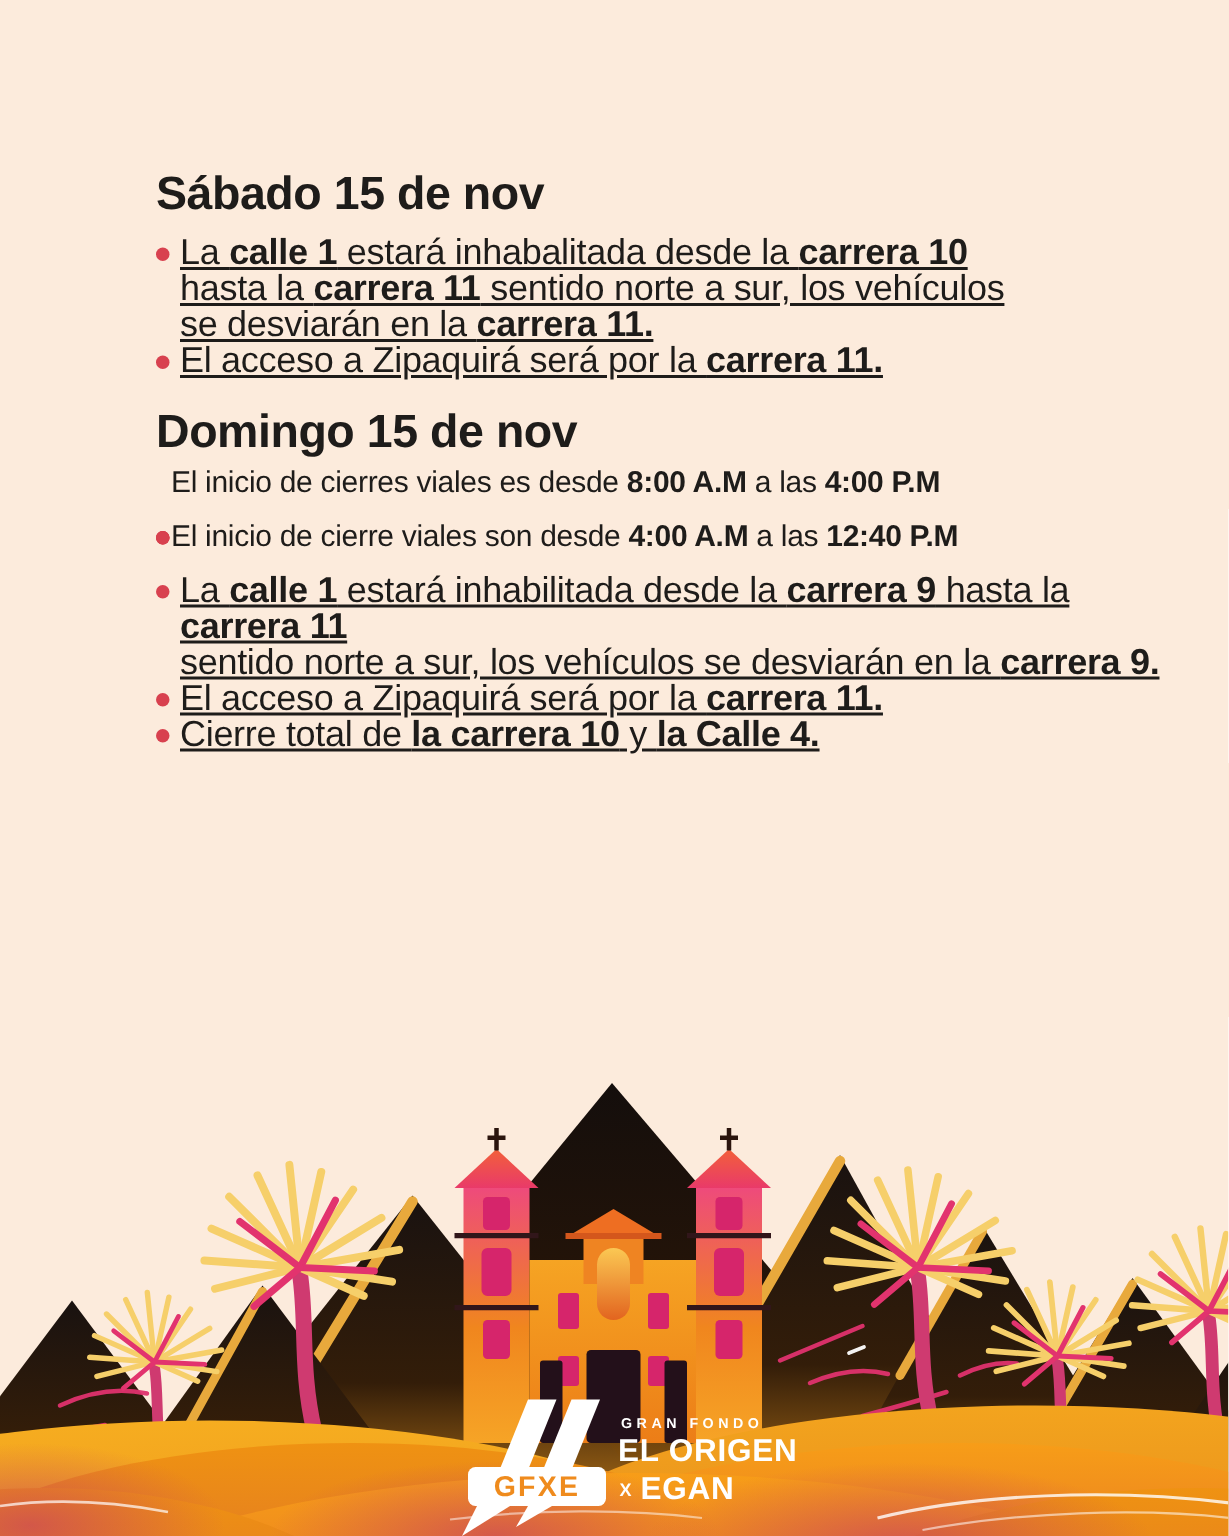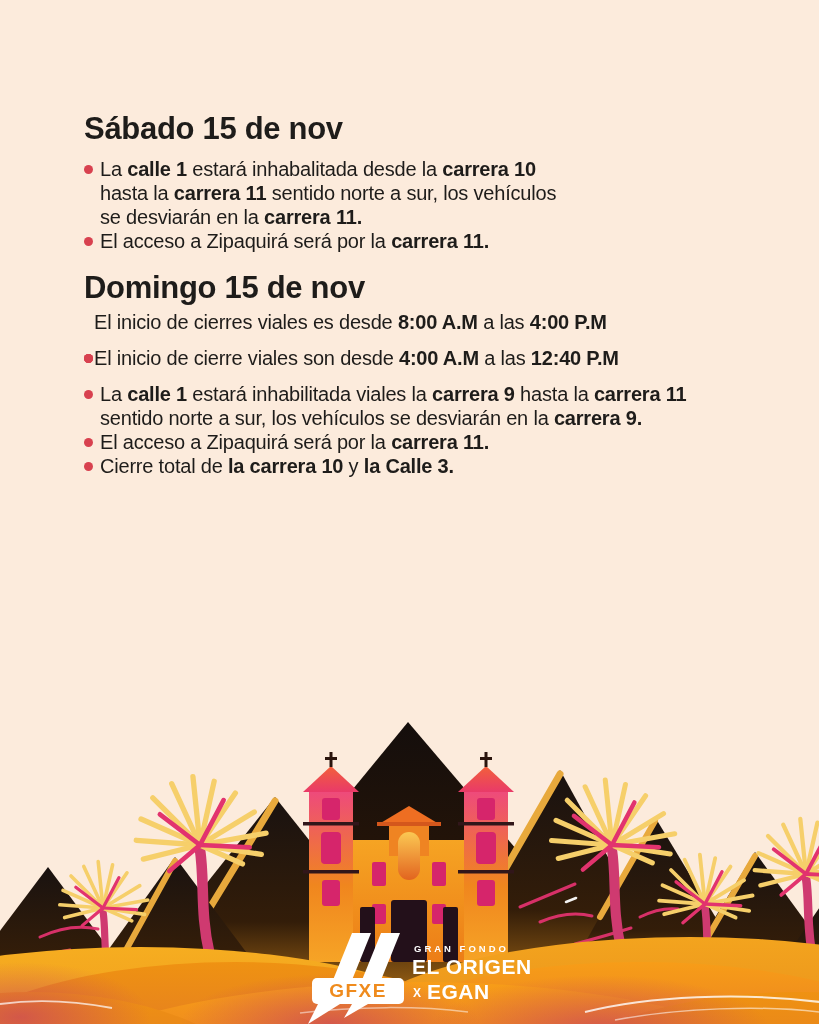--- a/index.html
+++ b/index.html
@@ -1,25 +1,25 @@
 <!DOCTYPE html>
 <html lang="es"><head>
 <meta charset="utf-8">
 <style>
   html,body{margin:0;padding:0;background:#ffffff;}
   .poster{
     position:relative;width:819px;height:1024px;overflow:hidden;
     background:#fcebdc;color:#1e1c1a;
     font-family:"Liberation Sans",sans-serif;
   }
-  .content{position:absolute;left:84px;top:112px;width:690px;}
+  .content{position:absolute;left:104px;top:112px;width:690px;}
   .heading{font-size:31px;font-weight:700;letter-spacing:-.3px;margin:0;line-height:33px;}
   .intro{font-size:20px;line-height:24px;margin:6px 0 0 10px;letter-spacing:-.2px;}
   .intro.mid{margin:4px 0 0 10px;}
-  ul.bullets{list-style:none;margin:12px 0 0 0;padding:0;font-size:20px;line-height:24px;letter-spacing:-.2px;}
+  ul.bullets{list-style:none;margin:12px 0 0 0;padding:0;font-size:24px;line-height:24px;letter-spacing:-.2px;text-decoration:underline;}
   ul.bullets li{position:relative;padding-left:16px;}
   .dot{position:absolute;left:0;top:8px;width:9px;height:9px;border-radius:50%;background:#d8414f;}
   b{font-weight:700;}
   .section-2{margin-top:18px;}
   .illustration{position:absolute;left:0;top:712px;width:819px;height:312px;}
 </style>
 </head>
 <body>
 
 <div class="poster">
@@ -51,29 +51,29 @@
           <span class="dot"></span>
         </li>
         <li>
           <span class="dot"></span>
         </li>
       </ul>
       <p class="intro mid"><span>El inicio de cierre viales son desde </span><b>4:00 A.M</b><span> a las </span><b>12:40 P.M</b></p>
       <ul class="bullets">
         <li>
           <span class="dot"></span>
-          <span><span>La </span><b>calle 1</b><span> estará inhabilitada viales la </span><b>carrera 9</b><span> hasta la </span><b>carrera 11</b><br><span>sentido norte a sur, los vehículos se desviarán en la </span><b>carrera 9.</b></span>
+          <span><span>La </span><b>calle 1</b><span> estará inhabilitada desde la </span><b>carrera 9</b><span> hasta la </span><b>carrera 11</b><br><span>sentido norte a sur, los vehículos se desviarán en la </span><b>carrera 9.</b></span>
         </li>
         <li>
           <span class="dot"></span>
           <span><span>El acceso a Zipaquirá será por la </span><b>carrera 11.</b></span>
         </li>
         <li>
           <span class="dot"></span>
-          <span><span>Cierre total de </span><b>la carrera 10</b><span> y </span><b>la Calle 3.</b></span>
+          <span><span>Cierre total de </span><b>la carrera 10</b><span> y </span><b>la Calle 4.</b></span>
         </li>
       </ul>
     </section>
   </div>
 
   <svg class="illustration" viewBox="0 0 819 312" aria-hidden="true">
     <defs>
       <linearGradient id="mGrad" x1="0" y1="0" x2="0" y2="1">
         <stop offset="0" stop-color="#191210"></stop>
           <stop offset=".55" stop-color="#331d09"></stop>

